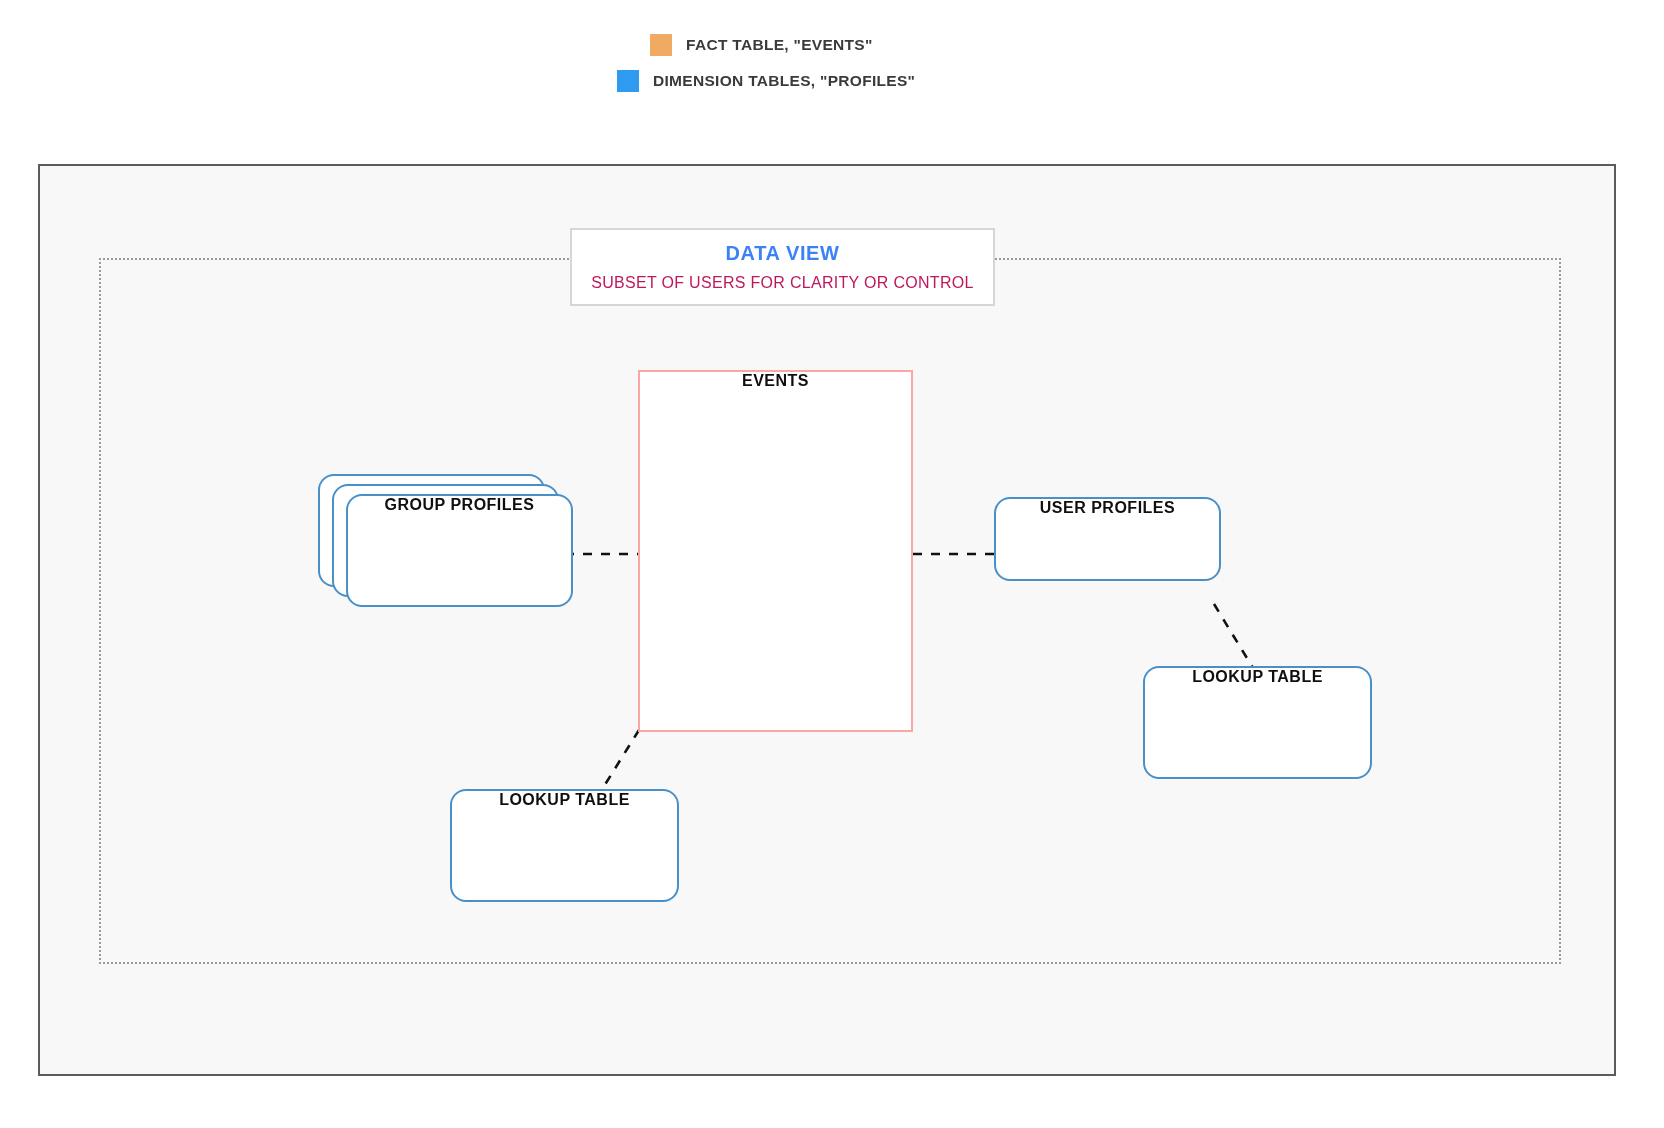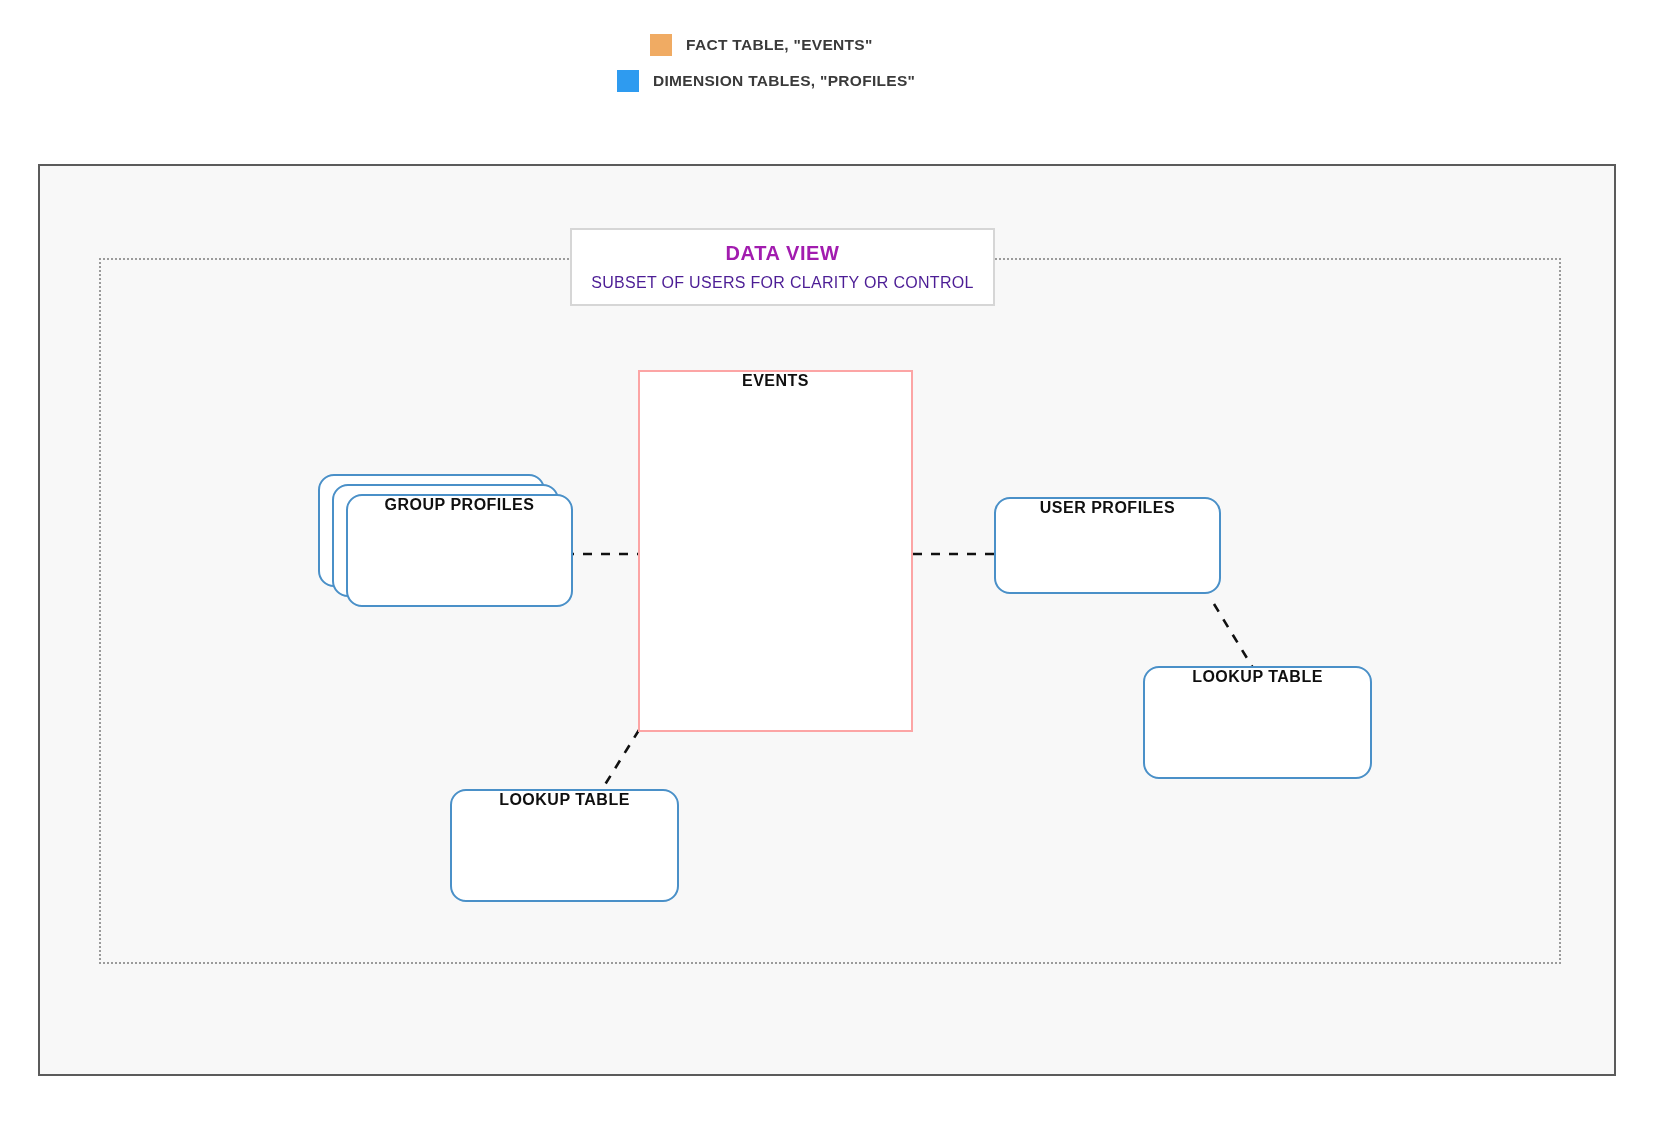--- a/index.html
+++ b/index.html
@@ -110,22 +110,22 @@
   #project-card .hc-title { color: #111111; }
   #project-card .hc-sub { color: #444444; }
 
   #dataview-card {
     left: 570px;
     top: 228px;
     width: 425px;
     height: 78px;
     border: 2px solid #d6d6d6;
   }
-  #dataview-card .hc-title { color: #a21caf; }
-  #dataview-card .hc-sub { color: #4c1d95; }
+  #dataview-card .hc-title { color: #3b82f6; }
+  #dataview-card .hc-sub { color: #be185d; }
 
   
   #connectors {
     position: absolute;
     left: 0; top: 0;
     width: 1664px;
     height: 1128px;
     pointer-events: none;
   }
 
@@ -162,21 +162,21 @@
   }
   .stack-ghost {
     position: absolute;
     box-sizing: border-box;
     border: 2px solid #4a90c8;
     border-radius: 16px;
     background: #ffffff;
   }
 
   #node-events   { left: 638px; top: 370px; width: 275px; height: 362px; }
-  #node-user     { left: 994px; top: 497px; width: 227px; height: 97px; }
+  #node-user     { left: 994px; top: 497px; width: 227px; height: 84px; }
   #node-lookup-r { left: 1143px; top: 666px; width: 229px; height: 113px; }
   #node-lookup-l { left: 450px; top: 789px; width: 229px; height: 113px; }
 
   #stack-group   { left: 318px; top: 474px; width: 255px; height: 133px; }
   #stack-group .stack-ghost.g1 { left: 0px;  top: 0px;  width: 227px; height: 113px; }
   #stack-group .stack-ghost.g2 { left: 14px; top: 10px; width: 227px; height: 113px; }
   #stack-group .node.front     { left: 28px; top: 20px; width: 227px; height: 113px; position: absolute; }
 </style>
 </head>
 <body>

